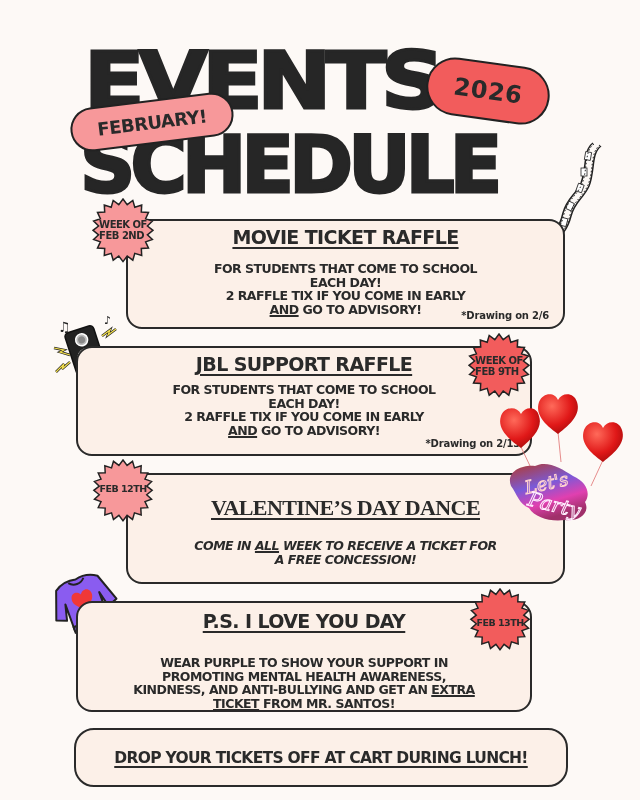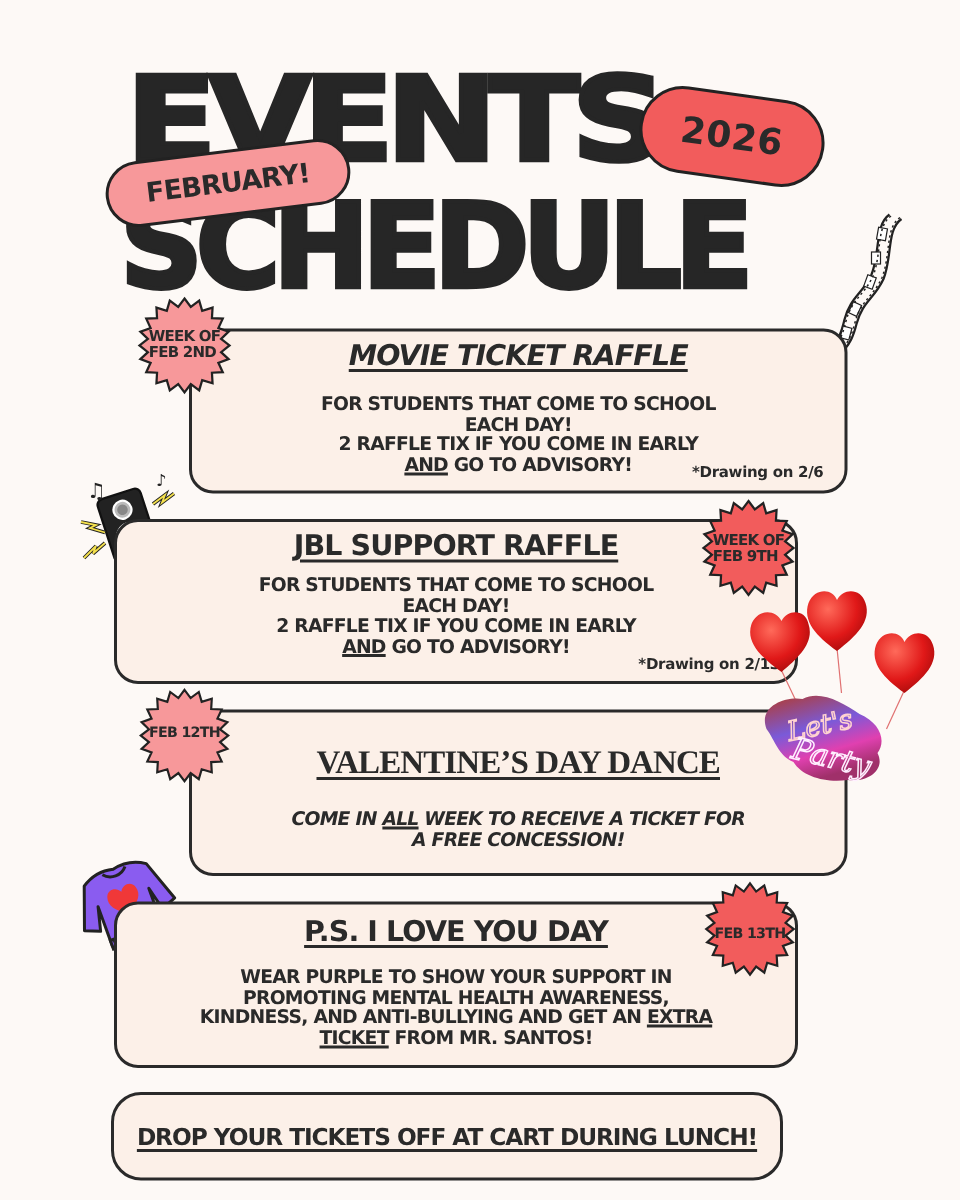--- a/index.html
+++ b/index.html
@@ -80,21 +80,21 @@
     font-weight: 700;
     font-size: 10px;
     letter-spacing: -0.2px;
     white-space: nowrap;
   }
 
   #box1 { left: 126px; top: 219px; width: 439px; height: 110px; }
   #box2 { left: 76px; top: 346px; width: 456px; height: 110px; }
   #box3 { left: 126px; top: 473px; width: 439px; height: 111px; }
   #box4 { left: 76px; top: 601px; width: 456px; height: 111px; }
-  #box5 { left: 74px; top: 728px; width: 448px; height: 59px; border-radius: 20px; }
+  #box5 { left: 74px; top: 728px; width: 494px; height: 59px; border-radius: 20px; }
 
   
   .burst {
     position: absolute;
     display: flex; align-items: center; justify-content: center;
   }
   .burst svg { position: absolute; left: 0; top: 0; }
   .burst-label {
     position: relative;
     font-weight: 700;
@@ -132,21 +132,21 @@
       <rect x="20" y="100" width="6" height="8" transform="rotate(15 23 104)"></rect>
     </g>
     <g stroke="#222" stroke-width="1" stroke-dasharray="1.5 2">
       <path d="M89 6 C79 13 83 31 77 46 C71 59 63 61 59 76 C56 89 53 91 49 97" fill="none"></path>
       <path d="M95 7 C85 14 89 32 83 47 C77 60 69 62 65 77 C62 89 59 91 55 97" fill="none"></path>
     </g>
   </svg>
 </div>
 
 <div class="event-box" id="box1">
-  <div class="event-title" style="margin-top:5px;font-style:italic;">MOVIE TICKET RAFFLE</div>
+  <div class="event-title" style="margin-top:5px;">MOVIE TICKET RAFFLE</div>
   <div class="event-desc" style="margin-top:14px;">
     <div>FOR STUDENTS THAT COME TO SCHOOL</div>
     <div>EACH DAY!</div>
     <div>2 RAFFLE TIX IF YOU COME IN EARLY</div>
     <div><span class="u">AND</span><span> GO TO ADVISORY!</span></div>
   </div>
   <div class="drawing-note" style="right:14px; bottom:6px;">*Drawing on 2/6</div>
 </div>
 
 <div class="burst" style="left:87px; top:197px; width:72px; height:72px;">
@@ -250,21 +250,21 @@
       <path d="M18 52 L54 52 L54 58 L18 58 Z" fill="#8a5cf0" stroke="#222" stroke-width="2"></path>
       <path d="M20 52 L20 58 M24 52 L24 58 M28 52 L28 58 M32 52 L32 58 M36 52 L36 58 M40 52 L40 58 M44 52 L44 58 M48 52 L48 58 M52 52 L52 58" stroke="#222" stroke-width="1"></path>
       <path d="M28 9 C32 14 40 14 44 9" fill="none" stroke="#222" stroke-width="2"></path>
       <path d="M36 40 C28 34 24 30 26 24 C28 19 34 20 36 24 C38 20 44 19 46 24 C48 30 44 34 36 40 Z" fill="#f03838"></path>
     </g>
   </svg>
 </div>
 
 <div class="event-box" id="box4">
   <div class="event-title" style="margin-top:7px;">P.S. I LOVE YOU DAY</div>
-  <div class="event-desc" style="margin-top:12px;">
+  <div class="event-desc" style="margin-top:24px;">
     <div>WEAR PURPLE TO SHOW YOUR SUPPORT IN</div>
     <div>PROMOTING MENTAL HEALTH AWARENESS,</div>
     <div><span>KINDNESS, AND ANTI-BULLYING AND GET AN </span><span class="u">EXTRA</span></div>
     <div><span class="u">TICKET</span><span> FROM MR. SANTOS!</span></div>
   </div>
 </div>
 
 <div class="burst" style="left:465px; top:587px; width:70px; height:70px;">
   <svg width="70" height="70" viewBox="0 0 72 72">
       <polygon fill="#f25c5c" stroke="#222" stroke-width="1.5" points="36.0,2.0 40.2,7.6 45.8,3.4 47.8,10.2 54.7,8.1 54.3,15.1 61.5,15.4 58.6,21.7 65.4,24.1 60.4,29.0 66.0,33.3 60.4,37.8 65.4,42.4 58.6,44.9 61.5,51.1 54.3,51.5 54.7,58.5 47.8,56.4 45.8,63.2 40.2,59.0 36.0,64.6 31.8,59.0 26.2,63.2 24.2,56.4 17.3,58.5 17.7,51.5 10.5,51.1 13.4,44.9 6.6,42.4 11.6,37.8 6.0,33.3 11.6,29.0 6.6,24.1 13.4,21.7 10.5,15.4 17.7,15.1 17.3,8.1 24.2,10.2 26.2,3.4 31.8,7.6"></polygon>

